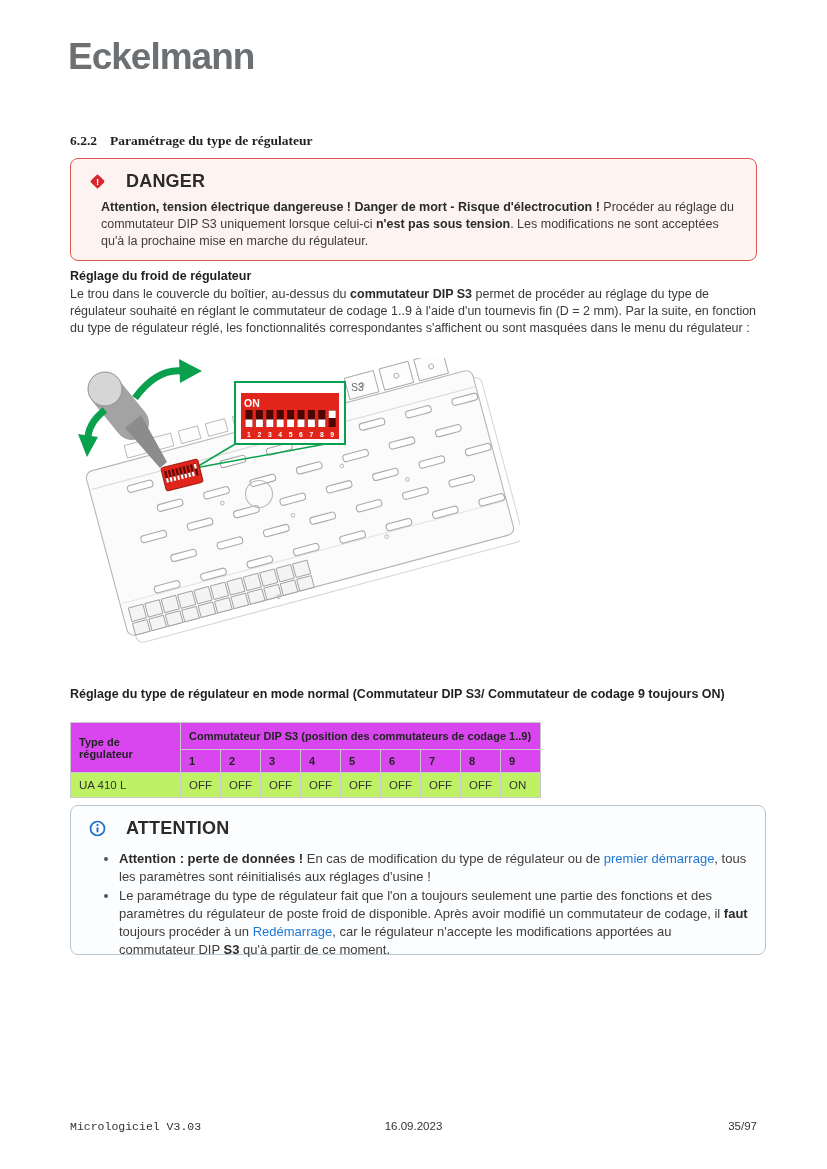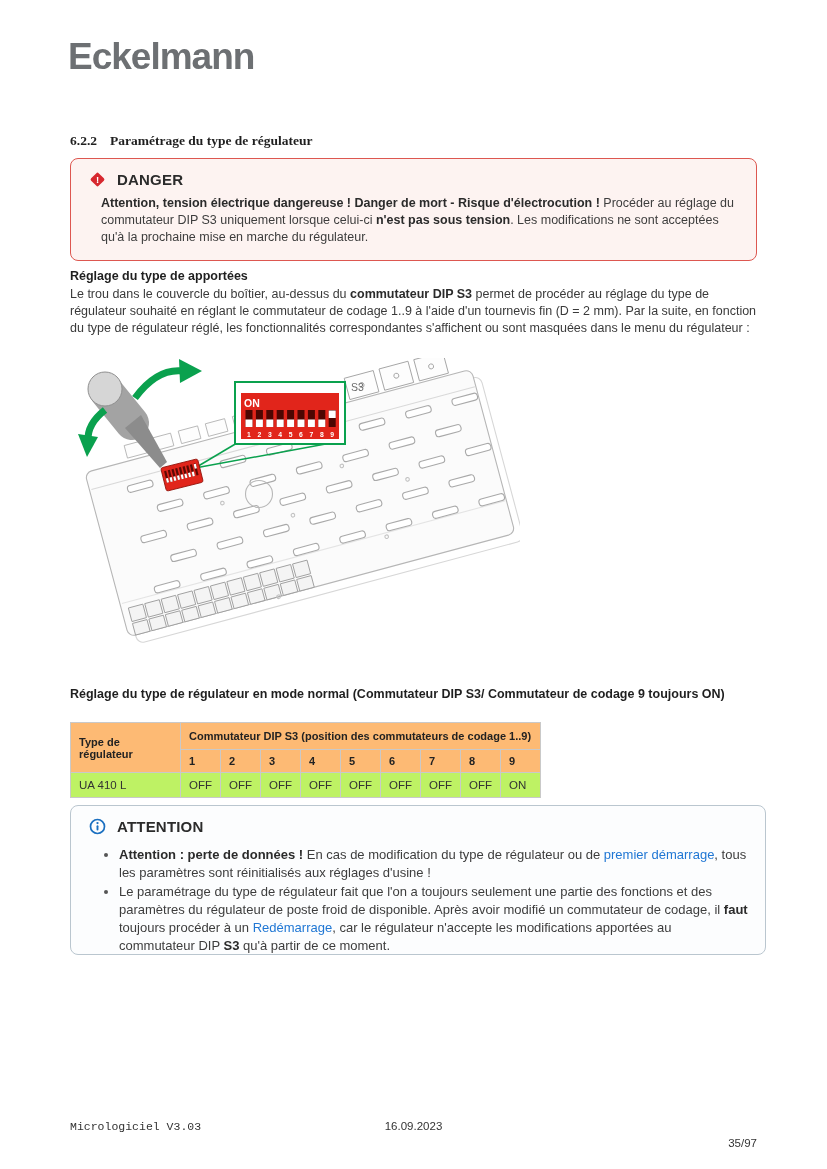--- a/index.html
+++ b/index.html
@@ -9,53 +9,53 @@
 
   .logo { position:absolute; left:68px; top:36px; font-size:37px; font-weight:bold; color:#6d7073; letter-spacing:-1px; }
 
   .section-heading { position:absolute; left:70px; top:133px; font-size:13.5px; font-weight:bold; color:#1f1f1f;font-family:Liberation Serif, serif; }
   .section-heading .num { margin-right:13px; }
 
   
   .danger-box { position:absolute; left:70px; top:158px; width:687px; height:103px;
     border:1.5px solid #dd5750; border-radius:8px; background:#fdf3f1; }
   .box-title-row { display:flex; align-items:center; gap:11px; padding:12px 16px 0 18px; }
-  .box-title { font-size:15px; font-weight:bold; color:#2b2b2b; letter-spacing:0.2px; }
+  .box-title { font-size:18px; font-weight:bold; color:#2b2b2b; letter-spacing:0.2px;margin-left:9px; }
   .danger-body { padding:7px 18px 0 30px; font-size:12.5px; line-height:17px; color:#3d3d3d; }
   b { color:#2b2b2b; }
 
   
   .intro { position:absolute; left:70px; top:268px; width:692px; font-size:12.5px; line-height:17px; }
   .intro-heading { font-weight:bold; color:#1f1f1f; margin-bottom:1px; }
 
   
   .figure { position:absolute; left:75px; top:358px; width:445px; height:312px; }
 
   
   .table-caption { position:absolute; left:70px; top:686px; width:660px; font-size:12.5px; font-weight:bold; color:#1f1f1f; line-height:16px; }
   .dip-table { position:absolute; left:70px; top:722px; border-collapse:collapse; font-size:11px; }
   .dip-table th, .dip-table td { border:1px solid #c9c9c9; text-align:left; vertical-align:middle; }
-  .dip-table th { background:#fdba74; font-weight:bold; color:#222; padding:7px 8px; }
+  .dip-table th { background:#d946ef; font-weight:bold; color:#222; padding:7px 8px; }
   .dip-table td { background:#bef264; font-size:11.5px; padding:6px 8px; color:#333; }
   .dip-table .col-type { width:110px; }
   .dip-table .col-num { width:40px; }
   .dip-table .sub-row th { padding:5px 8px; }
 
   
   .attention-box { position:absolute; left:70px; top:805px; width:696px; height:150px;
     border:1.5px solid #bac6cf; border-radius:8px; background:#fcfdfe; }
   .attention-box ul { margin:11px 16px 0 48px; }
   .attention-box li { font-size:13px; line-height:18px; color:#3d3d3d; margin-bottom:1px; }
   .attention-box li::marker { color:#555; }
   a.doc-link { text-decoration:none; }
 
   .footer { position:absolute; left:70px; right:70px; top:1120px; display:flex; font-size:11.5px; color:#333; }
   .footer .f-left { flex:1; text-align:left;font-family:Liberation Mono, monospace; }
   .footer .f-center { flex:1; text-align:center; }
-  .footer .f-right { flex:1; text-align:right;margin-top:17px; }
+  .footer .f-right { flex:1; text-align:right; }
 </style>
 </head>
 <body>
 
 <div class="page">
 
   <div class="logo">Eckelmann</div>
 
   <div class="section-heading">
     <span class="num">6.2.2</span><span>Paramétrage du type de régulateur</span>
@@ -66,21 +66,21 @@
       <svg width="17" height="17" viewBox="0 0 17 17">
         <rect x="3.2" y="3.2" width="10.6" height="10.6" rx="1.6" transform="rotate(45 8.5 8.5)" fill="#d7282f"></rect>
         <text x="8.5" y="11.8" text-anchor="middle" font-size="9.5" font-weight="bold" fill="#ffffff">!</text>
       </svg>
       <span class="box-title">DANGER</span>
     </div>
     <div class="danger-body"><b>Attention, tension électrique dangereuse ! Danger de mort - Risque d'électrocution !</b><span> Procéder au réglage du commutateur DIP S3 uniquement lorsque celui-ci </span><b>n'est pas sous tension</b><span>. Les modifications ne sont acceptées qu'à la prochaine mise en marche du régulateur.</span></div>
   </div>
 
   <div class="intro">
-    <div class="intro-heading">Réglage du type de apportées</div>
+    <div class="intro-heading">Réglage du froid de régulateur</div>
     <div><span>Le trou dans le couvercle du boîtier, au-dessus du </span><b>commutateur DIP S3</b><span> permet de procéder au réglage du type de régulateur souhaité en réglant le commutateur de codage 1..9 à l'aide d'un tournevis fin (D = 2 mm). Par la suite, en fonction du type de régulateur réglé, les fonctionnalités correspondantes s'affichent ou sont masquées dans le menu du régulateur :</span></div>
   </div>
 
   <div class="figure">
     <svg width="445" height="312" viewBox="0 0 445 312">
 
       <g transform="rotate(-15 225 145)" fill="none" stroke="#b6b6b6" stroke-width="1.1">
         <rect x="32" y="69" width="400" height="170" rx="7" stroke="#d7d7d7"></rect>
         <rect x="25" y="60" width="400" height="170" rx="7" fill="#fbfbfb"></rect>
         <line x1="27" y1="78" x2="424" y2="78" stroke="#d9d9d9"></line>

